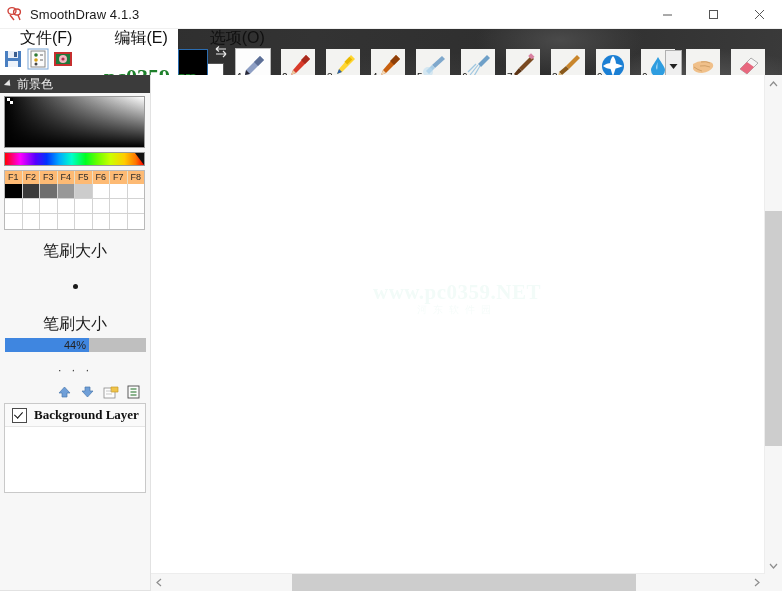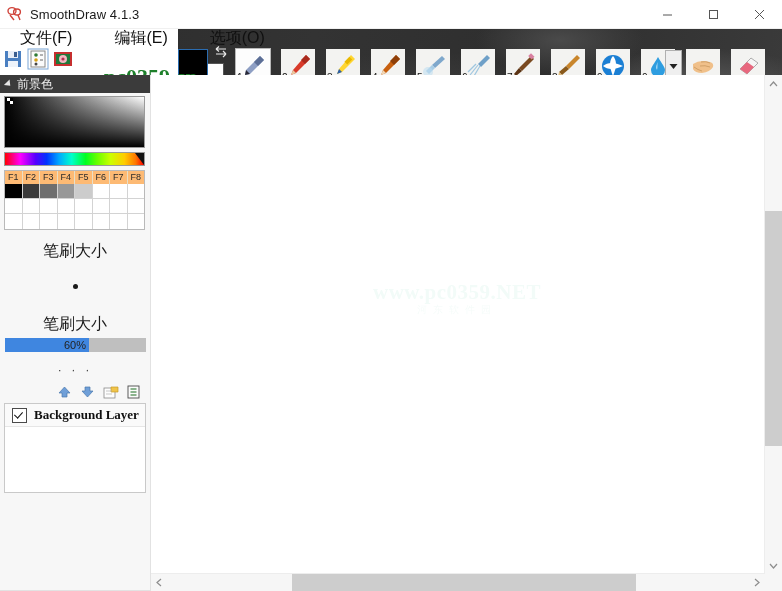--- a/index.html
+++ b/index.html
@@ -787,21 +787,21 @@
   </div>
 
   <div class="panel-body">
     <div class="pen-title">笔刷大小</div>
     <div class="brush-preview">
       <span class="brush-dot"></span>
     </div>
     <div class="pen-title">笔刷大小</div>
     <div class="slider" style="margin-top:3px;">
       <span class="fill" id="if-fill" style="width: 60%;"></span>
-      <span class="val">60%</span>
+      <span class="val">44%</span>
     </div>
     <div class="dots">· · ·</div>
   </div>
 
   <div class="layer-tools">
     <svg width="15" height="14" viewBox="0 0 15 14">
       <path d="M7.5 2 L13 8 L10 8 L10 12 L5 12 L5 8 L2 8 Z" fill="#6f9fd8" stroke="#4a78ad" stroke-width="0.7"></path>
     </svg>
     <svg width="15" height="14" viewBox="0 0 15 14">
       <path d="M7.5 12 L13 6 L10 6 L10 2 L5 2 L5 6 L2 6 Z" fill="#6f9fd8" stroke="#4a78ad" stroke-width="0.7"></path>

